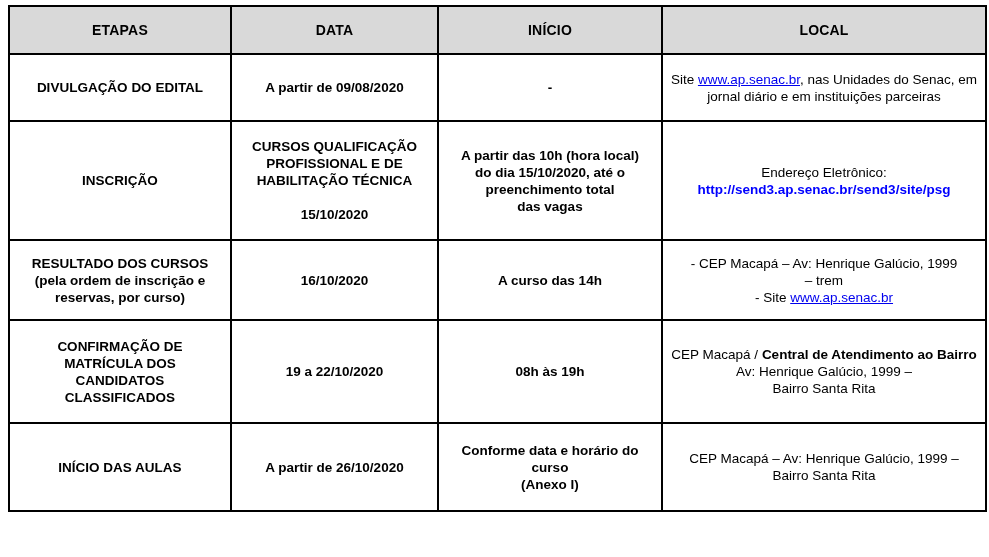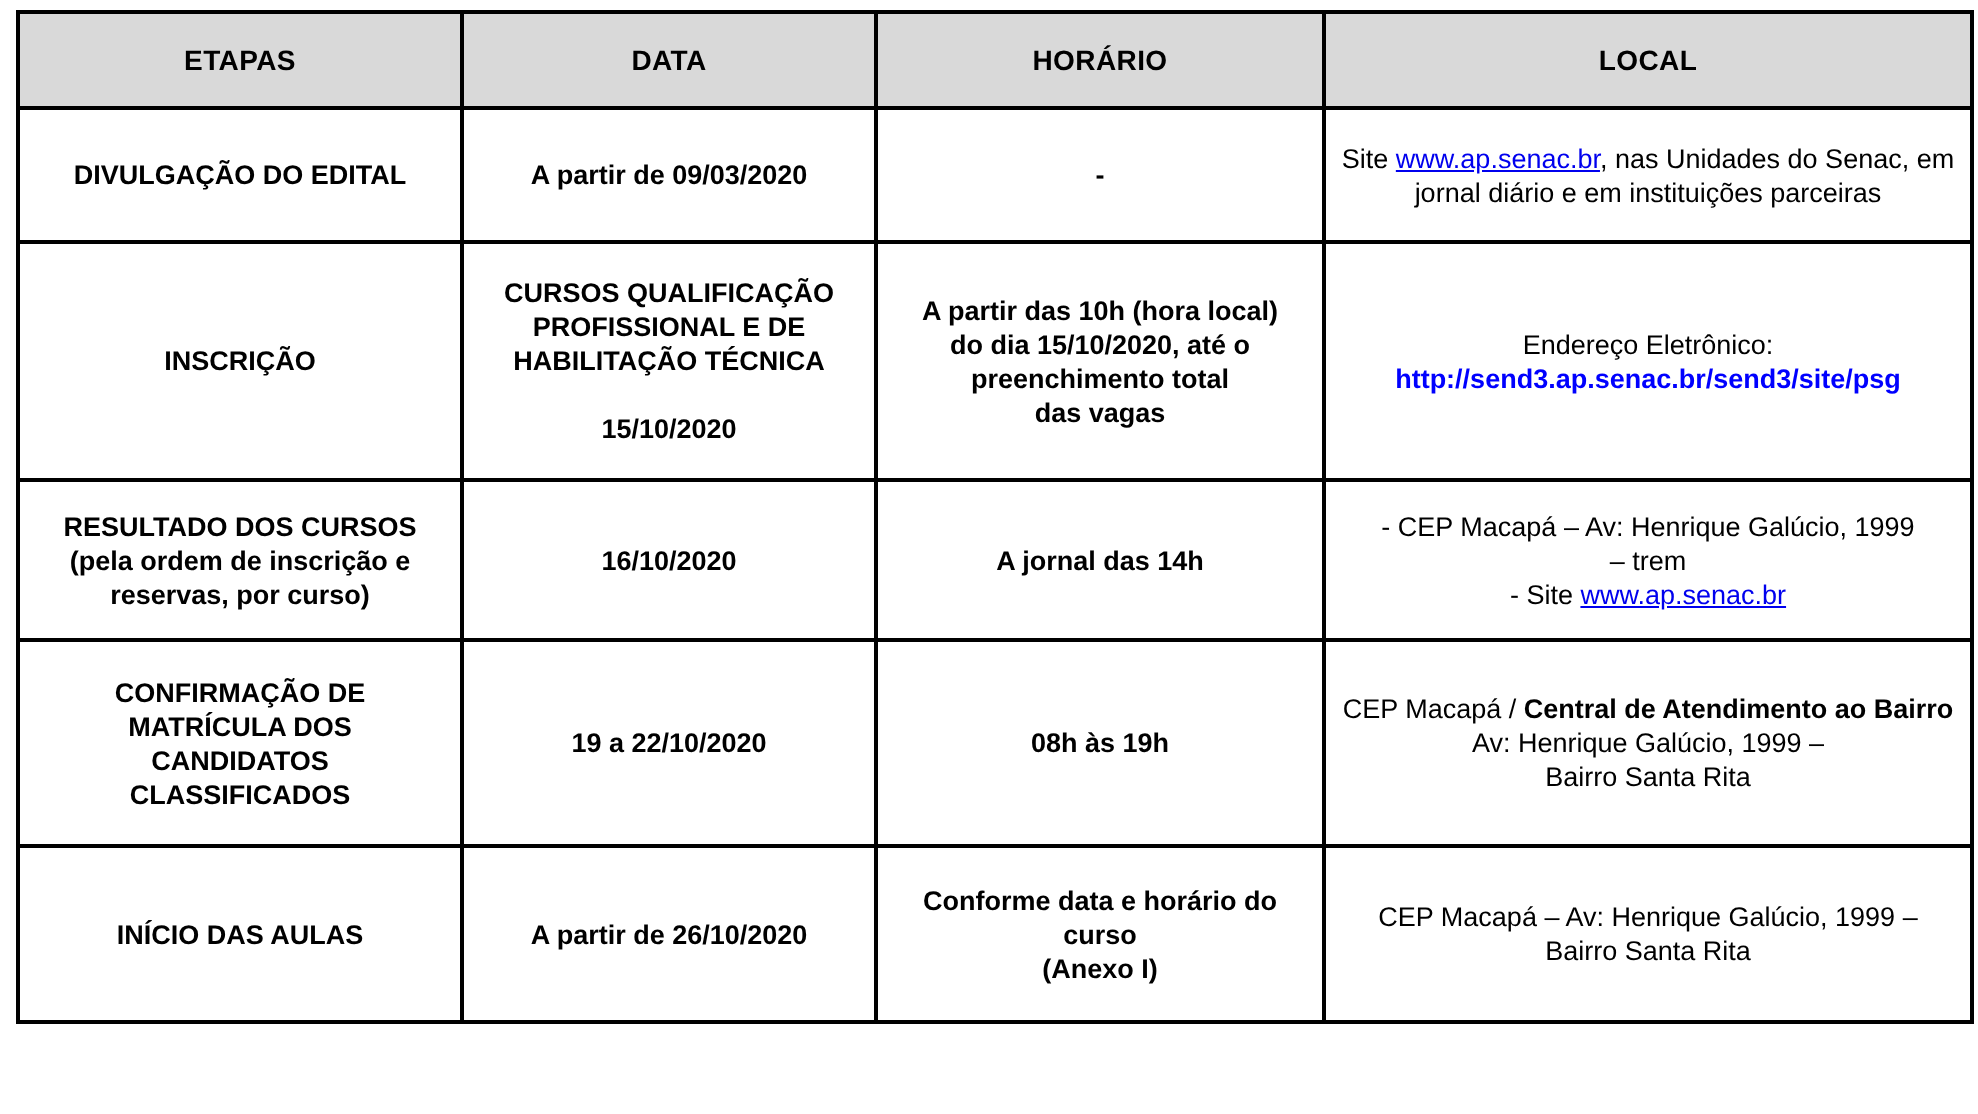--- a/index.html
+++ b/index.html
@@ -53,47 +53,47 @@
   <colgroup>
     <col class="c1">
       <col class="c2">
       <col class="c3">
       <col class="c4">
   </colgroup>
   <thead>
     <tr>
       <th>ETAPAS</th>
       <th>DATA</th>
-      <th>HORÁRIO</th>
+      <th>INÍCIO</th>
       <th>LOCAL</th>
     </tr>
   </thead>
   <tbody>
     <tr>
       <td class="b">DIVULGAÇÃO DO EDITAL</td>
-      <td class="b">A partir de 09/03/2020</td>
+      <td class="b">A partir de 09/08/2020</td>
       <td class="b">-</td>
       <td><span>Site </span><a class="link">www.ap.senac.br</a><span>, nas Unidades do Senac, em jornal diário e em instituições parceiras</span></td>
     </tr>
     <tr>
       <td class="b">INSCRIÇÃO</td>
       <td class="b">
         <div>CURSOS QUALIFICAÇÃO PROFISSIONAL E DE HABILITAÇÃO TÉCNICA</div>
         <div class="gap-top">15/10/2020</div>
       </td>
       <td class="b">A partir das 10h (hora local)<br>do dia 15/10/2020, até o<br>preenchimento total<br>das vagas</td>
       <td>
         <div>Endereço Eletrônico:</div>
         <div><a class="link-bold">http://send3.ap.senac.br/send3/site/psg</a></div>
       </td>
     </tr>
     <tr>
       <td class="b">RESULTADO DOS CURSOS<br>(pela ordem de inscrição e<br>reservas, por curso)</td>
       <td class="b">16/10/2020</td>
-      <td class="b">A jornal das 14h</td>
+      <td class="b">A curso das 14h</td>
       <td>
         <div>- CEP Macapá – Av: Henrique Galúcio, 1999<br>– trem</div>
         <div><span>- Site </span><a class="link">www.ap.senac.br</a></div>
       </td>
     </tr>
     <tr>
       <td class="b">CONFIRMAÇÃO DE<br>MATRÍCULA DOS<br>CANDIDATOS<br>CLASSIFICADOS</td>
       <td class="b">19 a 22/10/2020</td>
       <td class="b">08h às 19h</td>
       <td>

